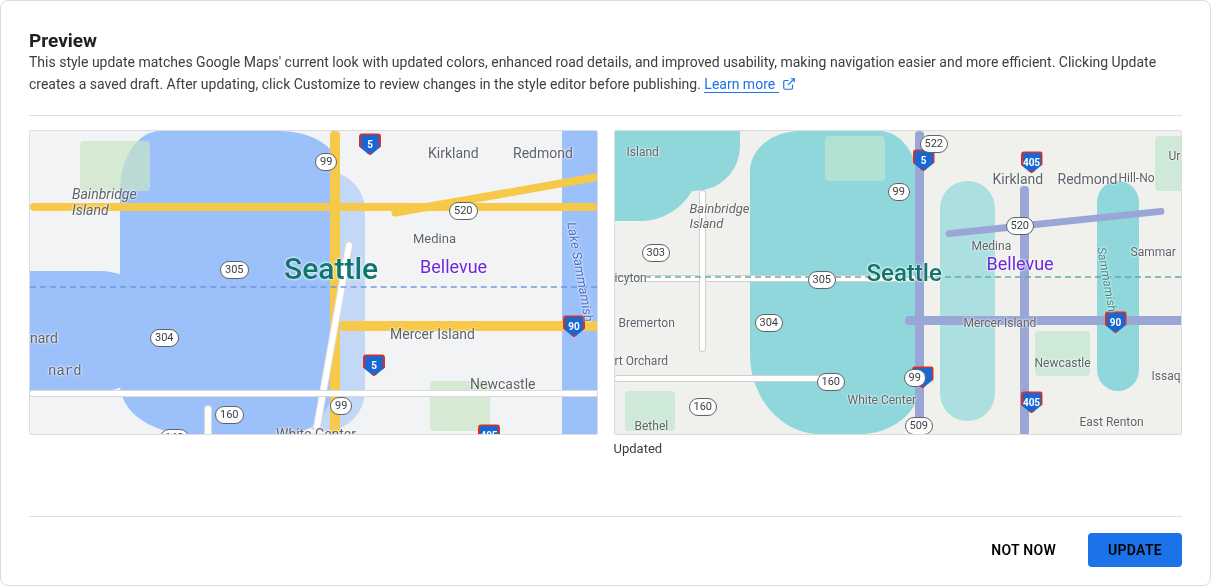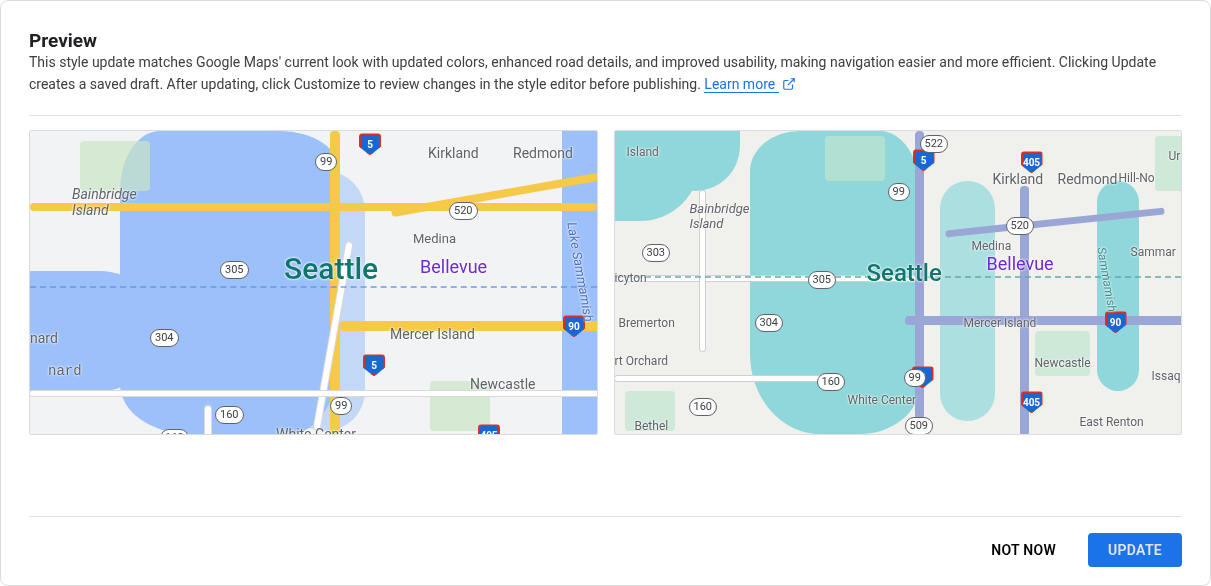--- a/index.html
+++ b/index.html
@@ -44,21 +44,21 @@
   .map-updated .lbl.water-lbl{color:#3a8b8e;}
 
   
   .badge{position:absolute;font-size:11px;padding:1px 4px;border:1px solid #5f6368;border-radius:10px;background:#fff;color:#3c4043;line-height:1.2;}
   .shield{position:absolute;width:22px;height:22px;display:flex;align-items:center;justify-content:center;font-size:10px;font-weight:700;color:#fff;background:#1967d2;border:2px solid #d93025;border-radius:4px 4px 8px 8px;clip-path:polygon(0 0,100% 0,100% 60%,50% 100%,0 60%);}
 
   
   .footer{margin-top:auto;border-top:1px solid #e0e0e0;padding-top:16px;display:flex;justify-content:flex-end;align-items:center;gap:12px;}
   .btn{font:600 14px Roboto,Arial,sans-serif;letter-spacing:.3px;padding:9px 20px;border-radius:4px;border:none;cursor:pointer;}
   .btn-text{background:transparent;color:#000000;}
-  .btn-primary{background:#1a73e8;color:#e5e5e5;}
+  .btn-primary{background:#1a73e8;color:#000000;}
 </style>
 </head>
 <body>
 
 <div class="card">
 
   <div class="title">Preview</div>
 
   <p class="desc">
     <span>This style update matches Google Maps' current look with updated colors, enhanced road details, and improved usability, making navigation easier and more efficient. Clicking Update creates a saved draft. After updating, click Customize to review changes in the style editor before publishing. </span>
@@ -196,20 +196,21 @@
         <div class="lbl" style="left:12px;top:14px;font-size:12px;">Island</div>
         <div class="lbl" style="left:4px;top:185px;font-size:12px;">Bremerton</div>
         <div class="lbl" style="left:0px;top:223px;font-size:12px;">rt Orchard</div>
         <div class="lbl" style="left:20px;top:288px;font-size:12px;">Bethel</div>
         <div class="lbl" style="left:0px;top:140px;font-size:12px;">icyton</div>
         <div class="lbl" style="left:465px;top:284px;font-size:12px;">East Renton</div>
         <div class="lbl" style="left:537px;top:238px;font-size:12px;">Issaq</div>
         <div class="lbl" style="left:516px;top:114px;font-size:12px;">Sammar</div>
         <div class="lbl water-lbl" style="left:493px;top:115px;font-size:12px;">Sammamish</div>
       </div>
+      <div class="map-caption">Updated</div>
     </div>
 
   </div>
 
   <div class="footer">
     <button class="btn btn-text">NOT NOW</button>
     <button class="btn btn-primary">UPDATE</button>
   </div>
 
 </div>

